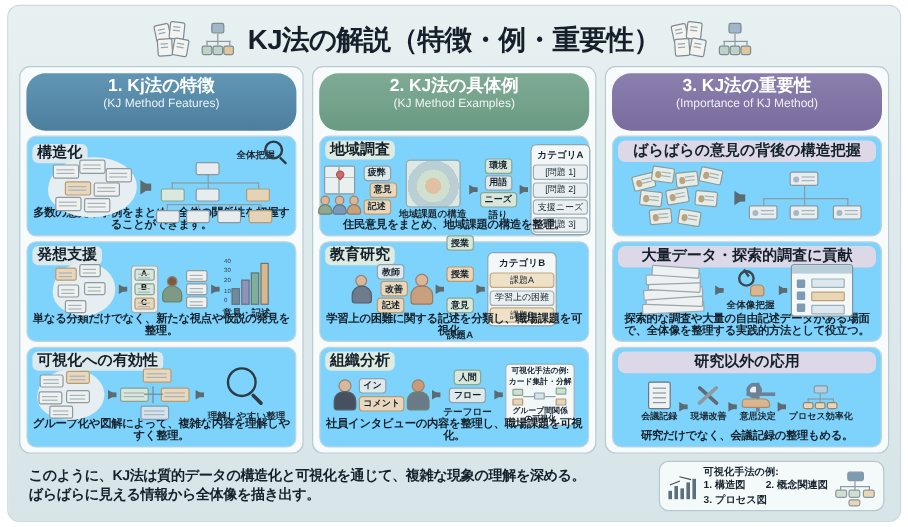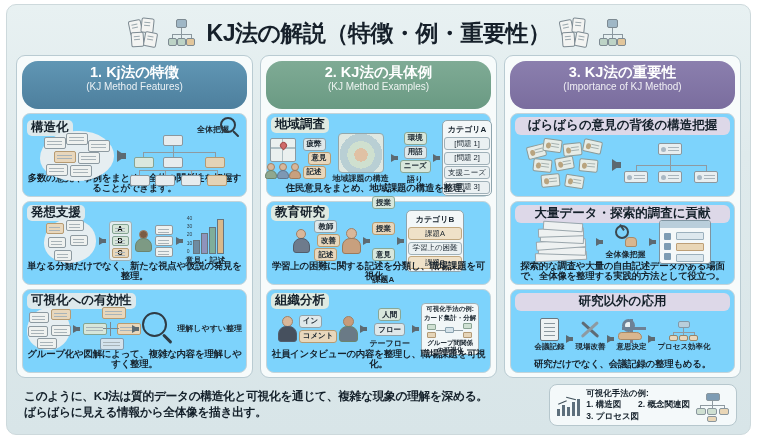--- a/index.html
+++ b/index.html
@@ -520,21 +520,21 @@
           <div class="arrow sm"></div>
           <div style="position:relative;width:60px;height:44px">
             <span class="note tan" style="position:absolute;left:19px;top:0;width:24px;height:12px"></span>
             <span class="note grn" style="position:absolute;left:0;top:16px;width:24px;height:12px"></span>
             <span class="note tan" style="position:absolute;left:34px;top:16px;width:24px;height:12px"></span>
             <span class="note blu" style="position:absolute;left:17px;top:31px;width:24px;height:12px"></span>
             <span style="position:absolute;left:27px;top:15px;width:1px;height:14px;background:#7b888f"></span>
             <span style="position:absolute;left:20px;top:21px;width:16px;height:1px;background:#7b888f"></span>
           </div>
           <div class="arrow sm"></div>
-          <div style="display:flex;flex-direction:row;align-items:center;gap:1px">
+          <div style="display:flex;flex-direction:column;align-items:center;gap:1px">
             <div class="magnifier big">
                 <div class="ring"></div>
                 <div class="stick"></div>
               </div>
             <span class="label-sm">理解しやすい整理</span>
           </div>
         </div>
         <div class="card-cap">グループ化や図解によって、複雑な内容を理解しやすく整理。</div>
       </div>
     </div>

